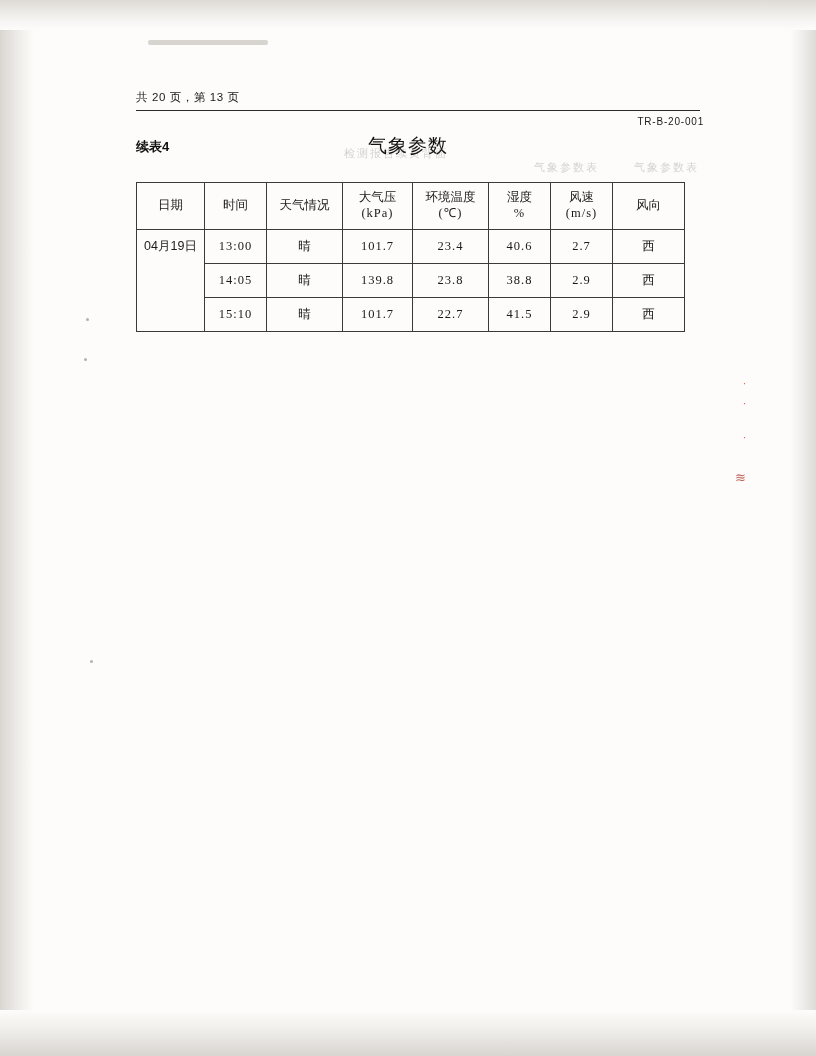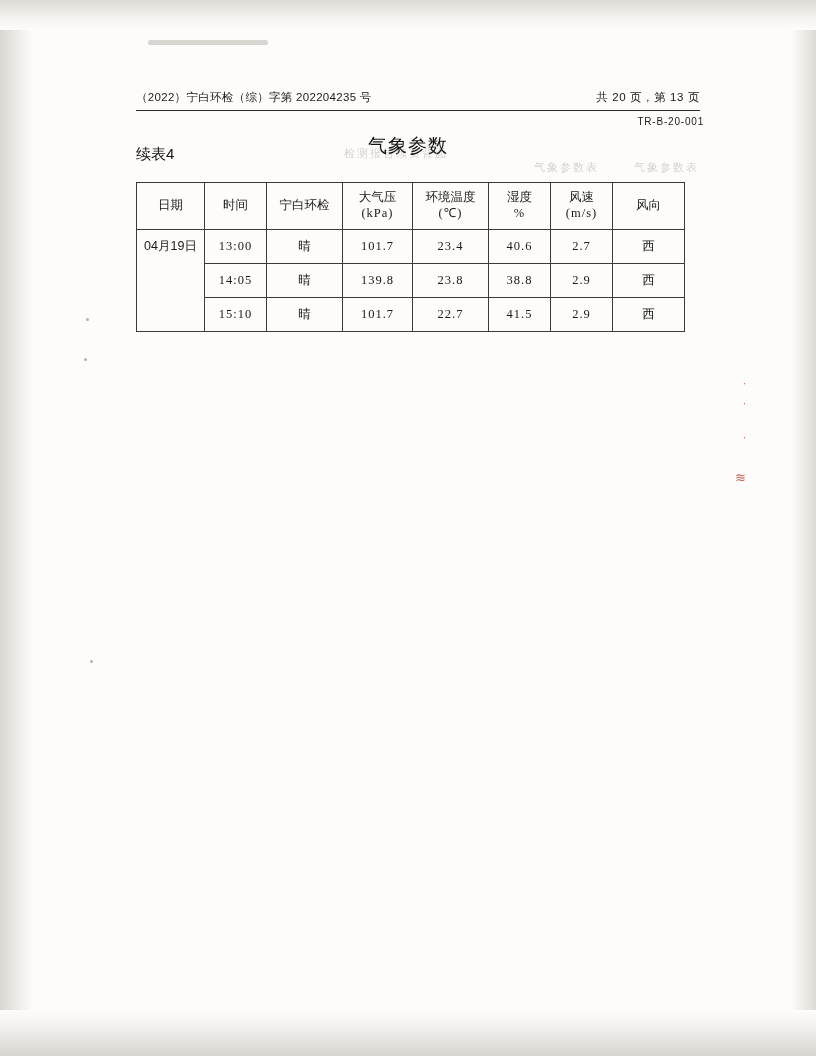--- a/index.html
+++ b/index.html
@@ -95,24 +95,23 @@
     top: 116px;
     font-size: 10px;
     color: #1b1b1b;
     letter-spacing: .8px;
   }
 
   .cont-label {
     position: absolute;
     left: 136px;
     top: 138px;
-    font-size: 15px;
-    font-weight: normal;
+    font-size: 13px;
+    font-weight: bold;
     color: #111;
-    margin-top: 7px;
   }
   .title {
     position: absolute;
     left: 0; top: 133px;
     width: 816px;
     text-align: center;
     font-size: 19px;
     font-weight: normal;
     color: #111;
     letter-spacing: 1px;
@@ -199,21 +198,20 @@
 
   <div class="scan-shade-left"></div>
   <div class="scan-shade-right"></div>
   <div class="scan-shade-top"></div>
   <div class="scan-shade-bottom"></div>
   <div class="smudge"></div>
 
   <div class="content">
 
     <div class="header-row">
-      <span class="header-left">（2022）宁白环检（综）字第 202204235 号</span>
       <span class="header-right">共 20 页，第 13 页</span>
     </div>
     <div class="header-rule"></div>
     <div class="doc-code">TR-B-20-001</div>
 
     <div class="ghost" style="left:330px; top:146px;">检测报告续页背面</div>
     <div class="ghost" style="left:520px; top:160px;">气象参数表</div>
     <div class="ghost" style="left:620px; top:160px;">气象参数表</div>
 
     <div class="cont-label">续表4</div>
@@ -232,21 +230,21 @@
       </colgroup>
       <thead>
         <tr>
           <th>
             <span class="cn">日期</span>
           </th>
           <th>
             <span class="cn">时间</span>
           </th>
           <th>
-            <span class="cn">宁白环检</span>
+            <span class="cn">天气情况</span>
           </th>
           <th>
             <span class="cn">大气压</span>
             <span class="unit-small num">(kPa)</span>
           </th>
           <th>
             <span class="cn">环境温度</span>
             <span class="unit-small num">(℃)</span>
           </th>
           <th>

